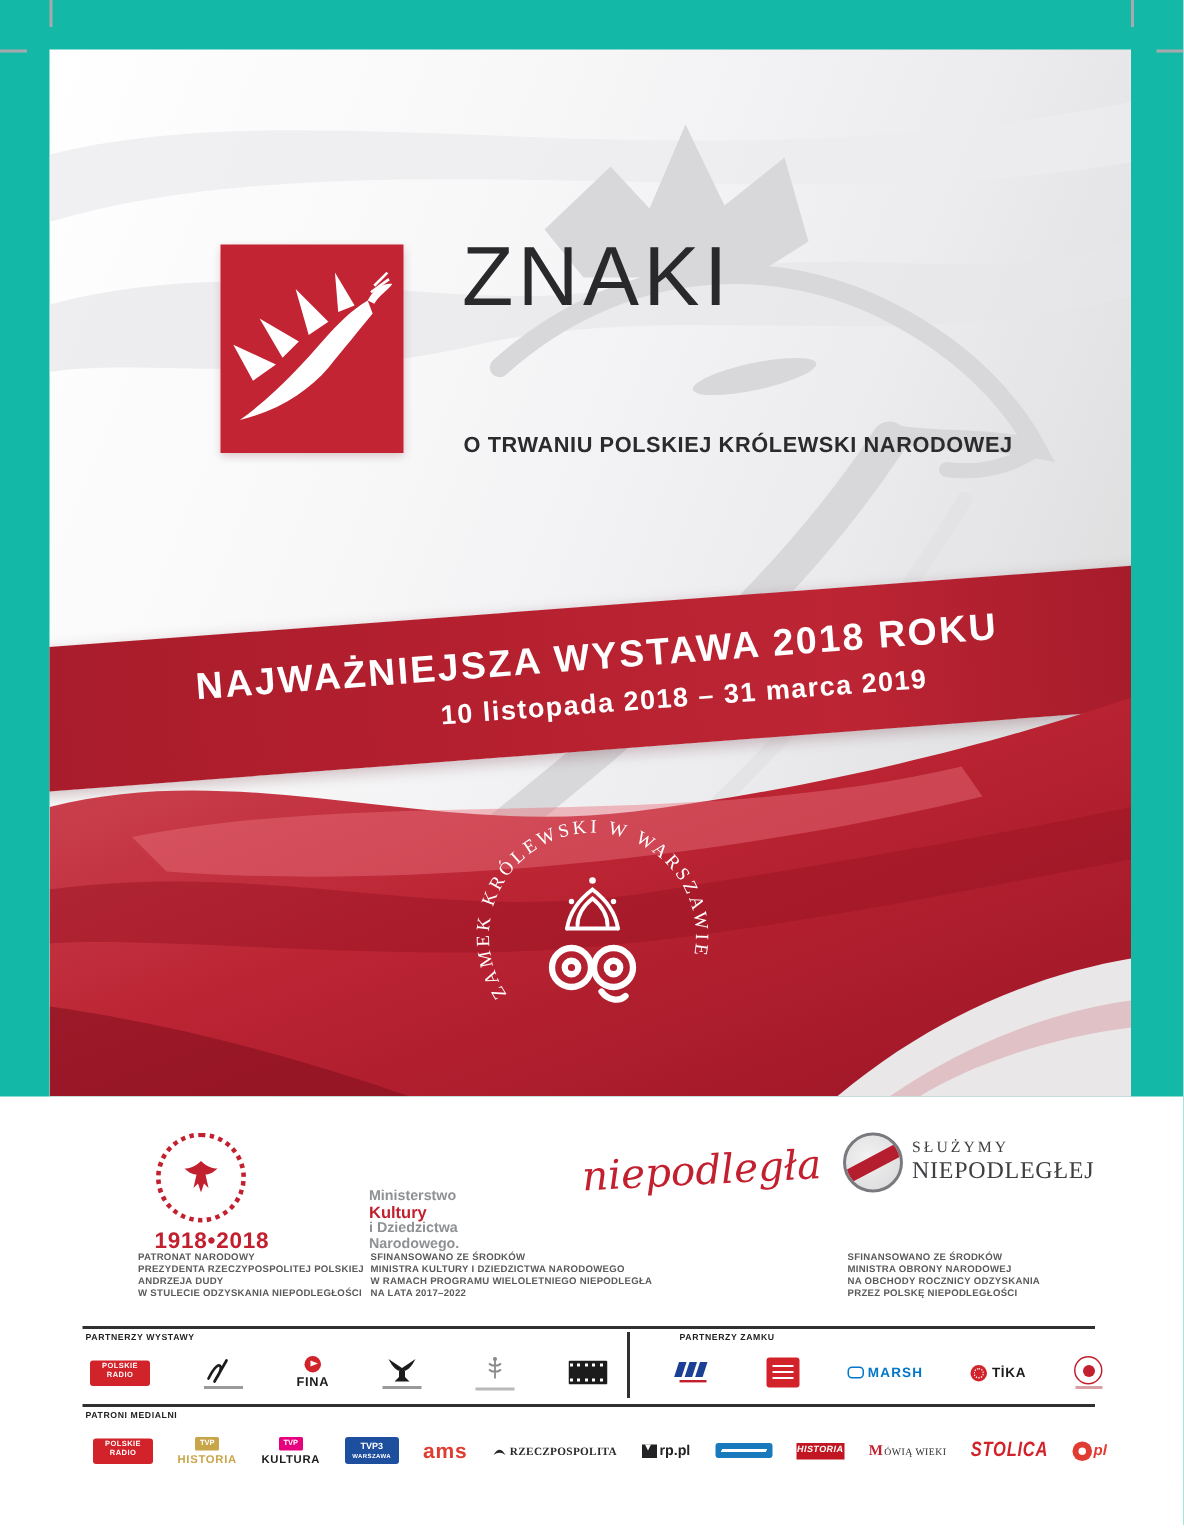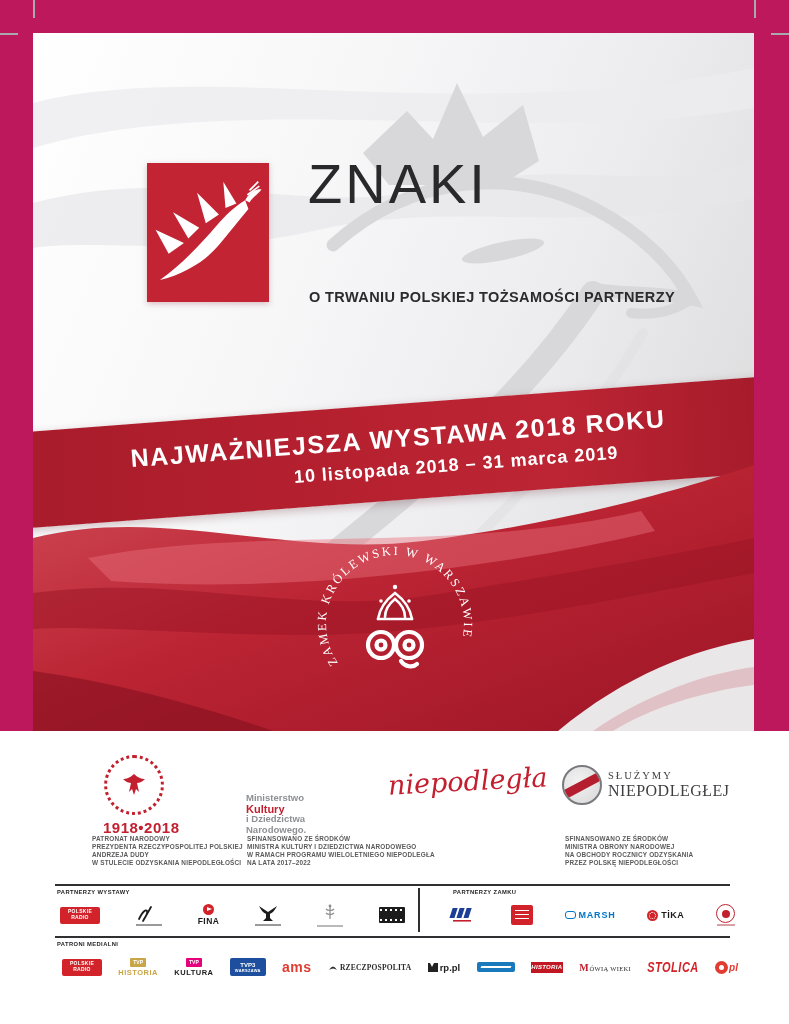--- a/index.html
+++ b/index.html
@@ -1,16 +1,16 @@
 <!DOCTYPE html>
 <html><head>
 <meta charset="utf-8">
 <style>
   html,body{margin:0;padding:0;background:#ffffff;}
-  .page{position:relative;width:789px;height:1024px;background:#be185d;overflow:hidden;
+  .page{position:relative;width:789px;height:1024px;background:#14b8a6;overflow:hidden;
         font-family:"Liberation Sans","DejaVu Sans",sans-serif;}
   
   .crop{position:absolute;background:#a9a9ad;}
   .crop.v{width:2px;height:18px;}
   .crop.h{width:18px;height:2px;}
   
   .photo{position:absolute;left:33px;top:33px;width:721px;height:698px;overflow:hidden;
          background:linear-gradient(112deg,#ffffff 0%,#f7f7f8 35%,#ededf0 62%,#dededf 88%,#d2d2d6 100%);}
   .photo svg.bg{position:absolute;left:0;top:0;}
   
@@ -166,21 +166,21 @@
         <polygon points="48,46 40,18 60,38" fill="#fff"></polygon>
         <polygon points="66,32 64,8 76,28" fill="#fff"></polygon>
         <path d="M84,25 C88,17 95,14 99,15 C96,19 91,22 88,27 Z" fill="#fff"></path>
         <path d="M86,20 L97,12 M88,16 L96,8" stroke="#fff" stroke-width="1.6"></path>
       </svg>
     </div>
 
     <div class="title">
       <div>ZNAKI</div>
     </div>
-    <div class="subtitle">O TRWANIU POLSKIEJ TOŻSAMOŚCI PARTNERZY</div>
+    <div class="subtitle">O TRWANIU POLSKIEJ KRÓLEWSKI NARODOWEJ</div>
 
     <div class="banner">
       <span class="b1">NAJWAŻNIEJSZA WYSTAWA 2018 ROKU</span>
       <span class="b2">10 listopada 2018 – 31 marca 2019</span>
     </div>
 
     <svg class="drape" width="721" height="698" viewBox="0 0 721 698">
       <defs>
         <linearGradient id="gred" x1="0" y1="0" x2="1" y2="1">
           <stop offset="0" stop-color="#d04a57"></stop>
@@ -238,21 +238,21 @@
 
     <div class="ministry" style="position:absolute;left:246px;top:31px;margin-top:31px;">
       <div>Ministerstwo</div>
       <div class="red">Kultury</div>
       <div>i Dziedzictwa</div>
       <div>Narodowego.</div>
     </div>
 
     <div class="niepodlegla" style="position:absolute;left:388px;top:35px;">niepodległa</div>
 
-    <div class="sluzymy" style="position:absolute;left:562px;top:34px;">
+    <div class="sluzymy" style="position:absolute;left:562px;top:24px;">
       <div class="emblem"></div>
       <div class="txt">
         <div class="s1">SŁUŻYMY</div>
         <div class="s2">NIEPODLEGŁEJ</div>
       </div>
     </div>
 
     <div class="credit c1" style="top:104px;">
       <div>PATRONAT NARODOWY</div>
       <div>PREZYDENTA RZECZYPOSPOLITEJ POLSKIEJ</div>

